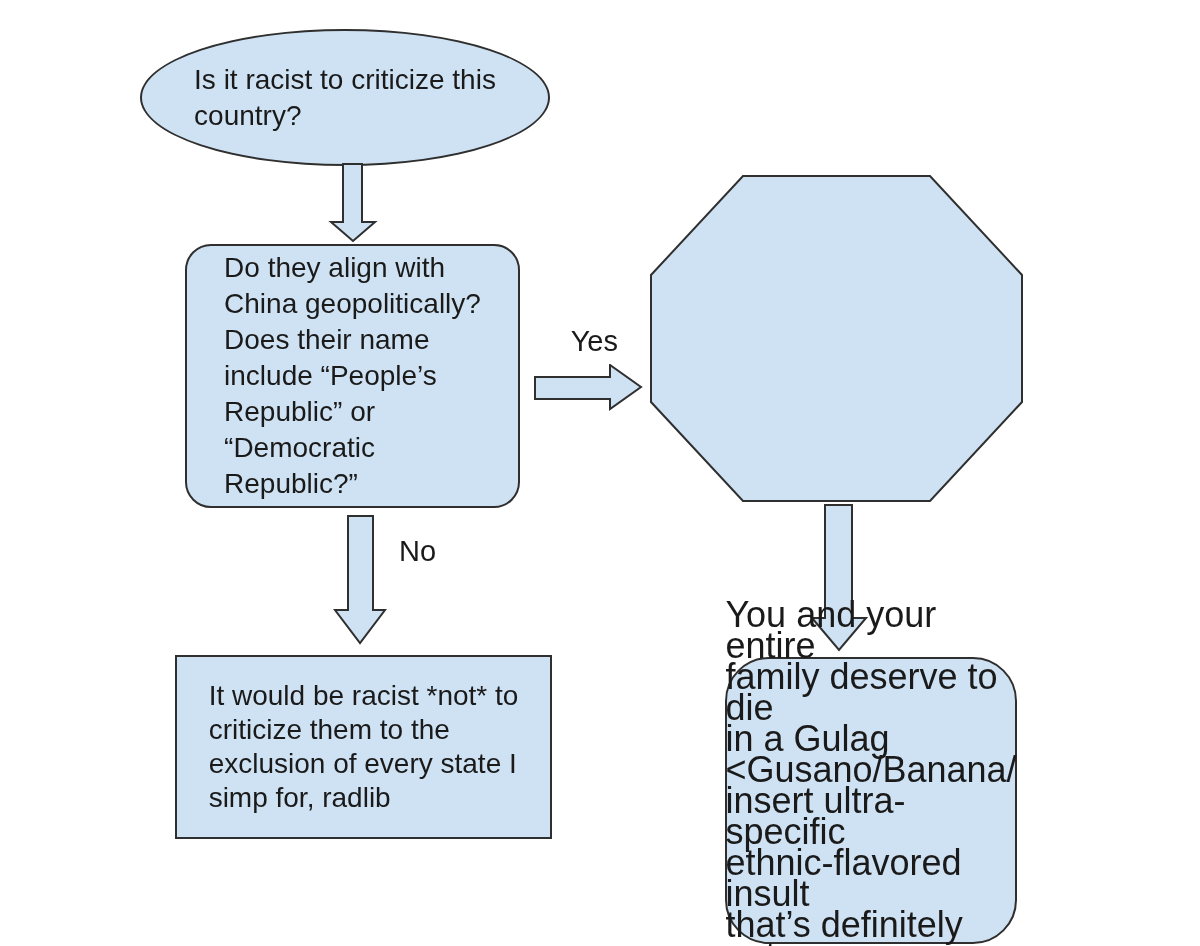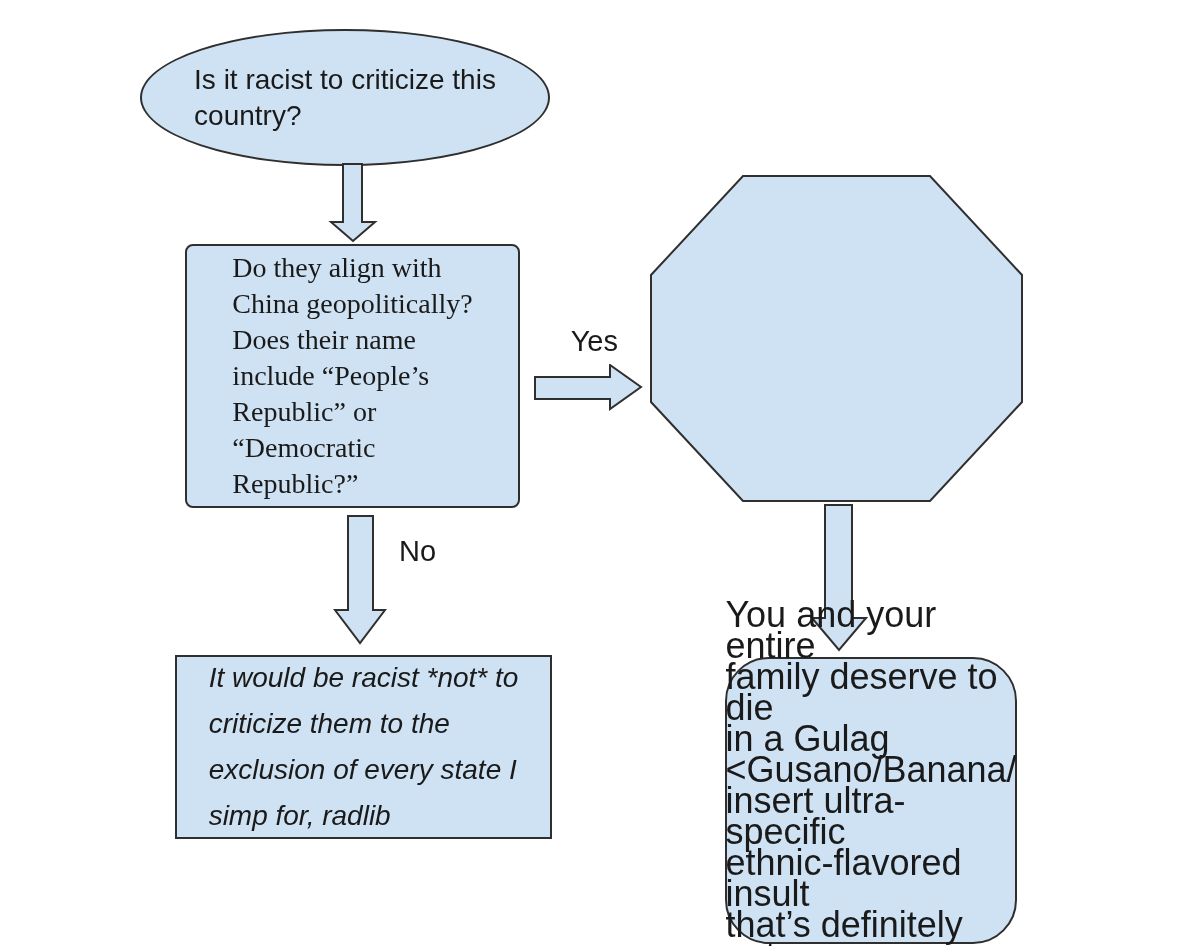--- a/index.html
+++ b/index.html
@@ -28,39 +28,39 @@
     line-height: 36px;
   }
   .overlay-text {
     position: absolute;
     display: flex;
     align-items: center;
     justify-content: center;
     box-sizing: border-box;
   }
   .ellipse { border-radius: 50%; }
-  .rounded { border-radius: 8px; font-family: Liberation Serif, serif; }
+  .rounded { border-radius: 26px; }
   .rounded-sm { border-radius: 44px; }
   .edge-label {
     position: absolute;
     font-size: 29px;
     line-height: 34px;
     white-space: pre-line;
   }
   svg.arrow { position: absolute; display: block; }
   svg.arrow polygon { fill: #cfe2f3; stroke: #2f2f2f; stroke-width: 2; }
 
   
   #start      { left: 140px; top: 29px;  width: 410px; height: 137px; }
   #question   { left: 185px; top: 244px; width: 335px; height: 264px; }
   #question .node-text { line-height: 36px; }
   #stop-shape { left: 650px; top: 175px; }
   #stop-text  { left: 650px; top: 175px; width: 373px; height: 325px; line-height: 35px; }
   #radlib     { left: 175px; top: 655px; width: 377px; height: 184px; }
-  #radlib .node-text { line-height: 46px; font-style: italic; }
+  #radlib .node-text { line-height: 34px; }
   #gulag      { left: 725px; top: 657px; width: 292px; height: 287px; }
   #gulag .node-text { font-size: 36px; line-height: 31px; }
 
   
   #arrow-start    { left: 327px; top: 163px; }
   #arrow-yes      { left: 534px; top: 364px; }
   #arrow-no       { left: 333px; top: 515px; }
   #arrow-diaspora { left: 810px; top: 504px; }
 
   

